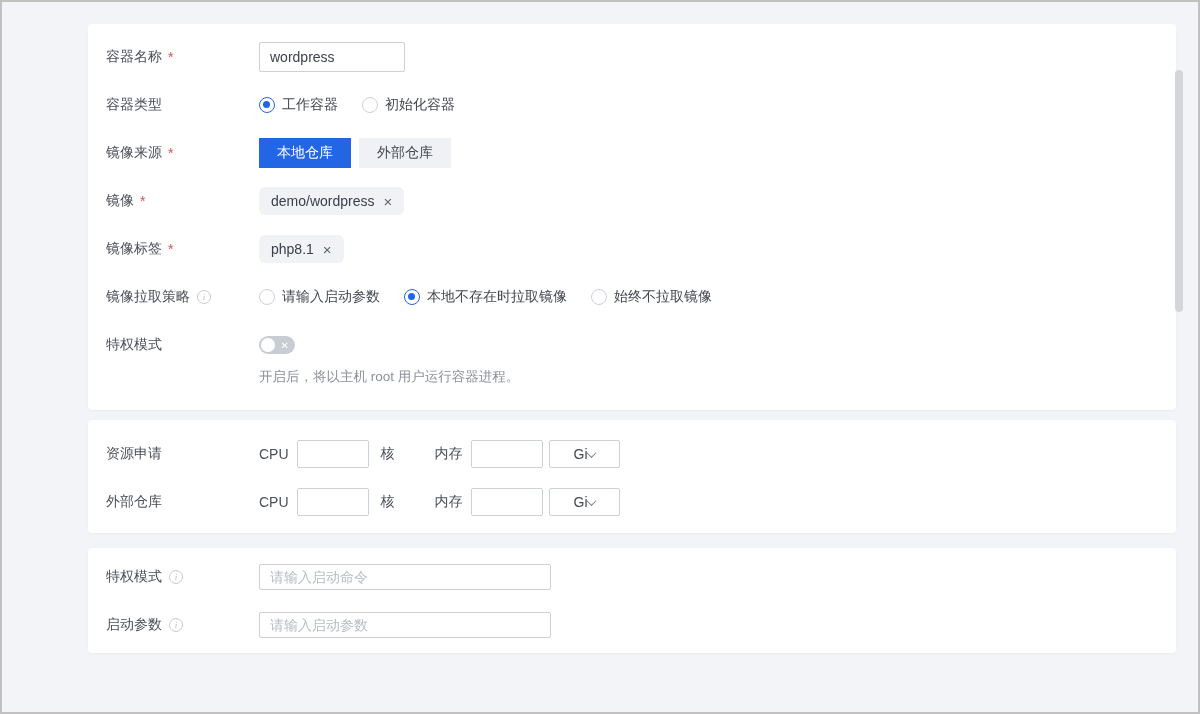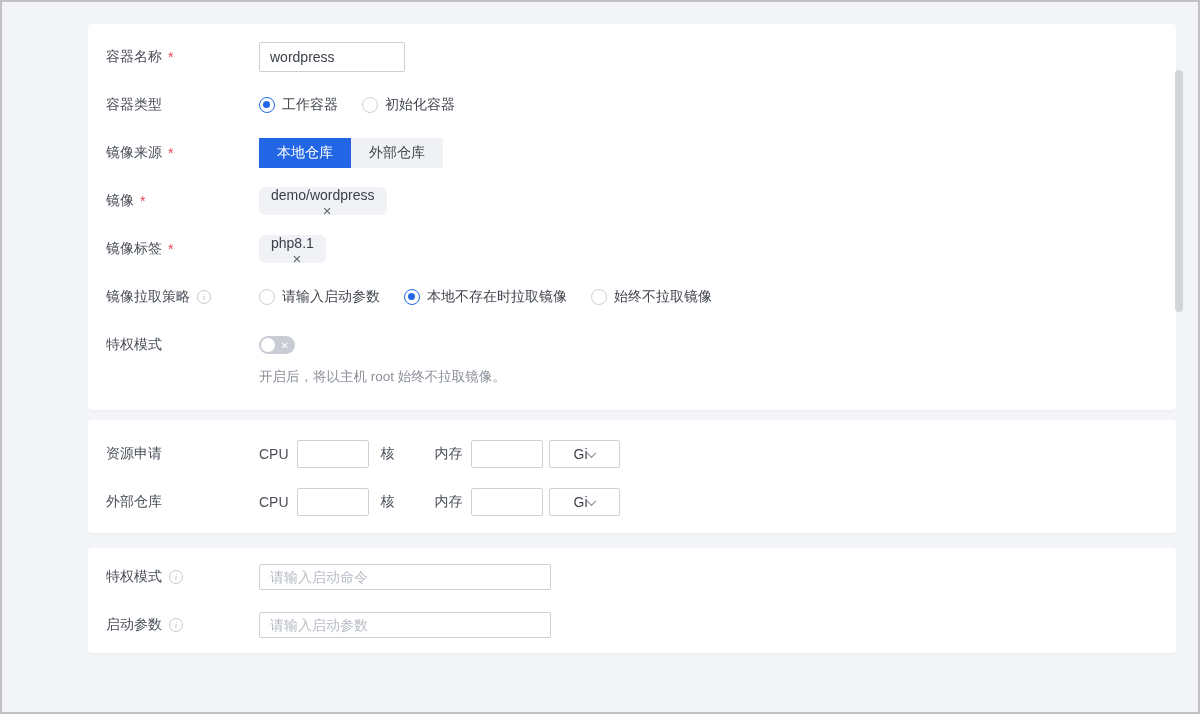--- a/index.html
+++ b/index.html
@@ -38,26 +38,26 @@
 
   
   .radio-opt { display:inline-flex; align-items:center; margin-right:24px; cursor:pointer; }
   .radio-opt:last-child { margin-right:0; }
   .radio-circle { width:16px; height:16px; border-radius:50%; border:1.5px solid #cdd1d8; background:#fff; margin-right:7px; position:relative; flex:0 0 16px; }
   .radio-circle.checked { border-color:#2266e5; }
   .radio-circle.checked::after { content:""; position:absolute; left:3px; top:3px; width:7px; height:7px; border-radius:50%; background:#2266e5; }
   .radio-txt { color:#42474f; }
 
   
-  .seg-group { display:flex; }
+  .seg-group { display:flex;gap:8px; }
   .seg-btn { height:30px; padding:0 18px; min-width:88px; display:flex; align-items:center; justify-content:center; background:#f0f1f5; color:#42474f; cursor:pointer; }
   .seg-btn.active { background:#2266e5; color:#fff; }
 
   
-  .tag-chip { display:inline-flex; align-items:center; height:28px; padding:0 12px; background:#f1f2f6; border-radius:6px; color:#393e47;flex-direction:column; }
+  .tag-chip { display:inline-flex; align-items:center; height:28px; padding:0 12px; background:#f1f2f6; border-radius:6px; color:#393e47; }
   .tag-close { margin-left:9px; color:#5d646e; font-size:15px; line-height:1; cursor:pointer; }
 
   
   .toggle { position:relative; width:36px; height:18px; border-radius:9px; background:#c8ccd3; cursor:pointer; flex:0 0 36px; }
   .toggle-knob { position:absolute; left:2px; top:2px; width:14px; height:14px; border-radius:50%; background:#fff; }
   .toggle-x { position:absolute; right:6px; top:2.5px; color:#fff; font-size:10px; line-height:13px; }
   .hint { color:#8a9099; font-size:13.5px; margin:8px 0 0 171px; }
 
   
   .mini-label { color:#4a4f58; }
@@ -169,21 +169,21 @@
           <span class="row-label">
             <span>特权模式</span>
           </span>
           <span class="controls">
             <span class="toggle">
               <span class="toggle-knob"></span>
               <span class="toggle-x">✕</span>
             </span>
           </span>
         </div>
-        <div class="hint">开启后，将以主机 root 始终不拉取镜像。</div>
+        <div class="hint">开启后，将以主机 root 用户运行容器进程。</div>
       </div>
     </div>
 
     <div class="panel panel-2">
 
       <div class="form-row">
         <span class="row-label">
           <span>资源申请</span>
         </span>
         <span class="controls">

